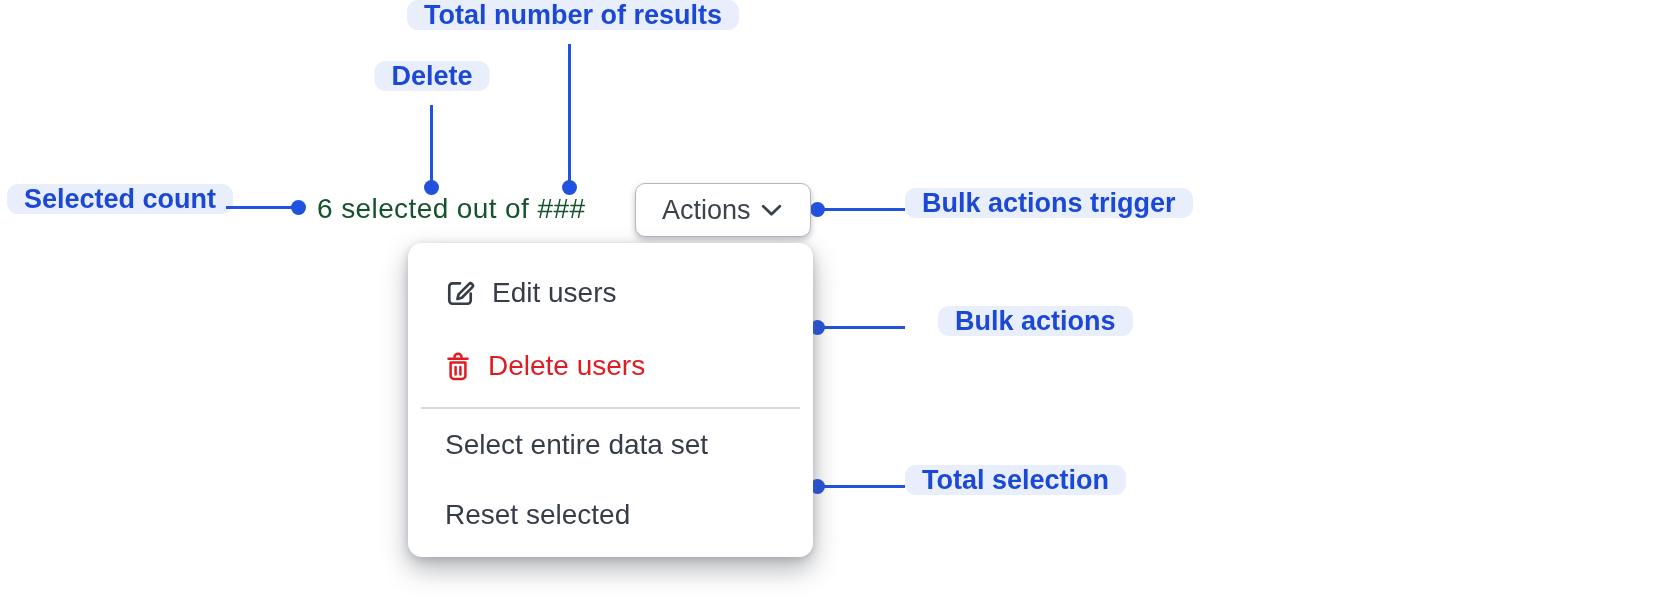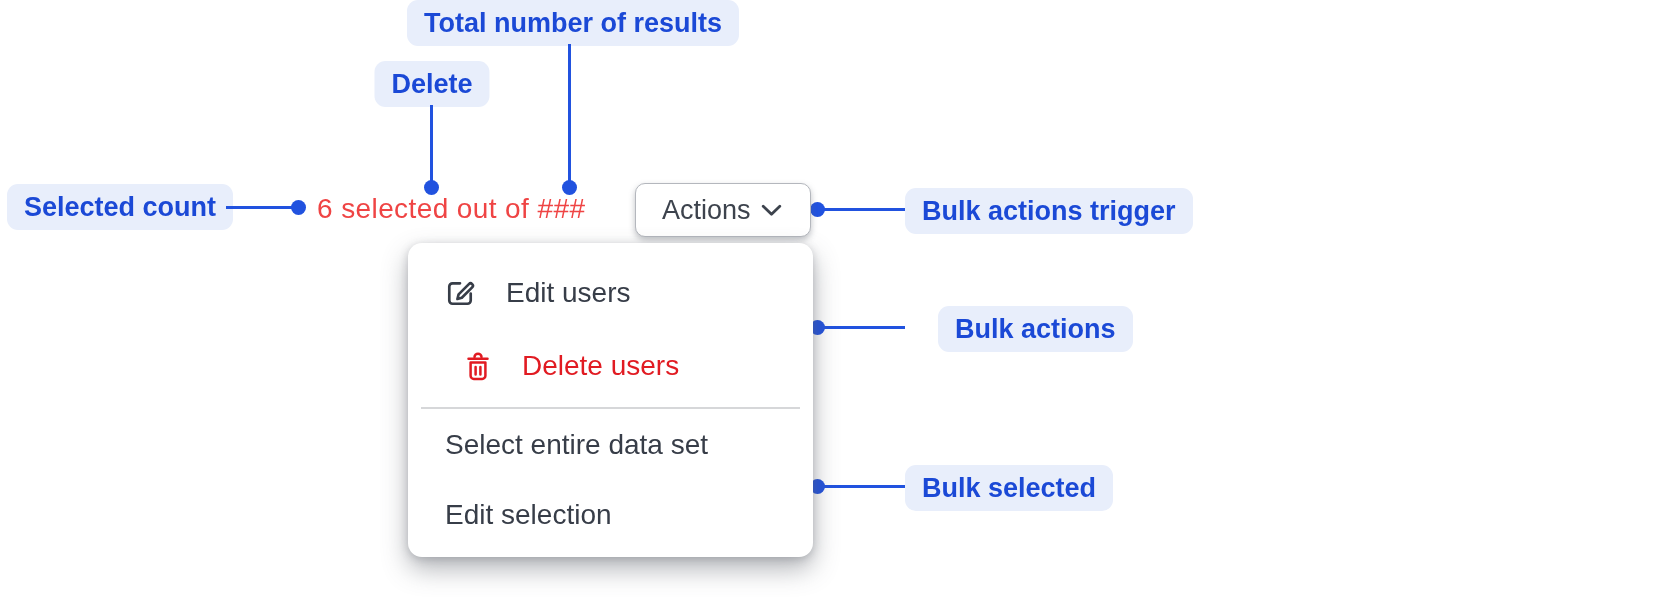--- a/index.html
+++ b/index.html
@@ -4,50 +4,50 @@
 <style>
   * { margin:0; padding:0; box-sizing:border-box; }
   html,body { width:1672px; height:606px; background:#ffffff; overflow:hidden;
               font-family:"Liberation Sans", sans-serif; }
   .stage { position:absolute; left:0; top:0; width:1672px; height:606px; background:#ffffff; }
 
   
   .badge {
     position:absolute; background:#e8eefb; color:#1b49d6;
     font-size:27px; font-weight:600; line-height:30px;
-    padding:8px 17px; border-radius:11px; white-space:nowrap;
+    padding:0 17px; border-radius:11px; white-space:nowrap;
   }
   .badge.centered { transform:translateX(-50%); }
 
   
   .cline { position:absolute; background:#2152df; }
   .cdot  { position:absolute; width:15px; height:15px; border-radius:50%; background:#2152df; }
 
   
-  .msg { position:absolute; font-size:28px; color:#ef4444; letter-spacing:.4px; white-space:nowrap; }
+  .msg { position:absolute; font-size:28px; color:#14532d; letter-spacing:.4px; white-space:nowrap; }
 
   
   .actions-btn {
     position:absolute; left:635px; top:183px; width:176px; height:54px;
     background:#ffffff; border:1.5px solid #b4b7bd; border-radius:10px;
     box-shadow:0 3px 6px rgba(95,100,110,.40);
     display:flex; align-items:center; padding:0 28px 0 26px; cursor:pointer;
   }
   .actions-btn .lbl { font-size:27px; color:#3d434d; flex:1; }
   .actions-btn svg { display:block; }
 
   
   .menu {
     position:absolute; left:408px; top:243px; width:405px; height:314px;
     background:#ffffff; border-radius:14px;
     box-shadow:0 12px 26px rgba(88,93,103,.45), 0 2px 8px rgba(88,93,103,.28);
   }
   .menu-item {
     position:absolute; left:0; width:100%; height:70px;
-    display:flex; align-items:center; padding-left:37px; gap:31px;
+    display:flex; align-items:center; padding-left:37px; gap:17px;
     font-size:28px; color:#373d48; cursor:pointer; white-space:nowrap;
   }
   .menu-item.danger { color:#e11b22; }
   .menu-item svg { display:block; flex:0 0 auto; }
   .menu-divider { position:absolute; left:13px; right:13px; top:164px; height:2px; background:#d6d7d9; }
 </style>
 </head>
 <body>
 
 <div class="stage">
@@ -55,21 +55,21 @@
   <div class="badge centered" style="left:573px; top:0px;">Total number of results</div>
 
   <div class="badge centered" style="left:432px; top:61px;">Delete</div>
 
   <div class="badge" style="left:7px; top:184px;">Selected count</div>
 
   <div class="badge" style="left:905px; top:188px;">Bulk actions trigger</div>
 
   <div class="badge" style="left:938px; top:306px;">Bulk actions</div>
 
-  <div class="badge" style="left:905px; top:465px;">Bulk selected</div>
+  <div class="badge" style="left:905px; top:465px;">Total selection</div>
 
   <div class="cline" style="left:568px; top:44px; width:3px; height:140px;"></div>
   <div class="cdot" style="left:562px; top:180px;"></div>
 
   <div class="cline" style="left:430px; top:105px; width:3px; height:79px;"></div>
   <div class="cdot" style="left:424px; top:180px;"></div>
 
   <div class="cline" style="left:226px; top:206px; width:70px; height:3px;"></div>
   <div class="cdot" style="left:291px; top:200px;"></div>
 
@@ -98,37 +98,37 @@
     <div class="menu-item" style="top:15px;">
       <span>
         <svg width="30" height="30" viewBox="0 0 28 28" fill="none">
           <path d="M24 14.5 v6.5 a3 3 0 0 1 -3 3 H7 a3 3 0 0 1 -3 -3 V8 a3 3 0 0 1 3 -3 h7" stroke="#373d48" stroke-width="2.5" stroke-linecap="round" stroke-linejoin="round"></path>
           <path d="M11.6 19.6 l1.1 -4.3 L22.3 5.7 a2.15 2.15 0 0 1 3.05 3.05 L15.7 18.4 l-4.1 1.2 z" stroke="#373d48" stroke-width="2.5" stroke-linecap="round" stroke-linejoin="round"></path>
         </svg>
       </span>
       <span>Edit users</span>
     </div>
 
-    <div class="menu-item danger" style="top:88px;margin-left:20px;">
+    <div class="menu-item danger" style="top:88px;">
       <span>
         <svg width="26" height="31" viewBox="0 0 26 30" fill="none">
           <path d="M9.5 5.6 a3.5 3.3 0 0 1 7 0" stroke="#e11b22" stroke-width="2.5" stroke-linecap="round"></path>
           <path d="M3.5 7.2 h19" stroke="#e11b22" stroke-width="2.5" stroke-linecap="round"></path>
           <path d="M5.6 11 h14.8 v13.2 a3.2 3.2 0 0 1 -3.2 3.2 h-8.4 a3.2 3.2 0 0 1 -3.2 -3.2 z" stroke="#e11b22" stroke-width="2.5" stroke-linecap="round" stroke-linejoin="round"></path>
           <path d="M10.6 15.4 v7.6 M15.4 15.4 v7.6" stroke="#e11b22" stroke-width="2.5" stroke-linecap="round"></path>
         </svg>
       </span>
       <span>Delete users</span>
     </div>
 
     <div class="menu-divider"></div>
 
     <div class="menu-item" style="top:167px;text-align:right;">
       <span>Select entire data set</span>
     </div>
 
     <div class="menu-item" style="top:237px;">
-      <span>Edit selection</span>
+      <span>Reset selected</span>
     </div>
 
   </div>
 
 </div>
 
 </body></html>

